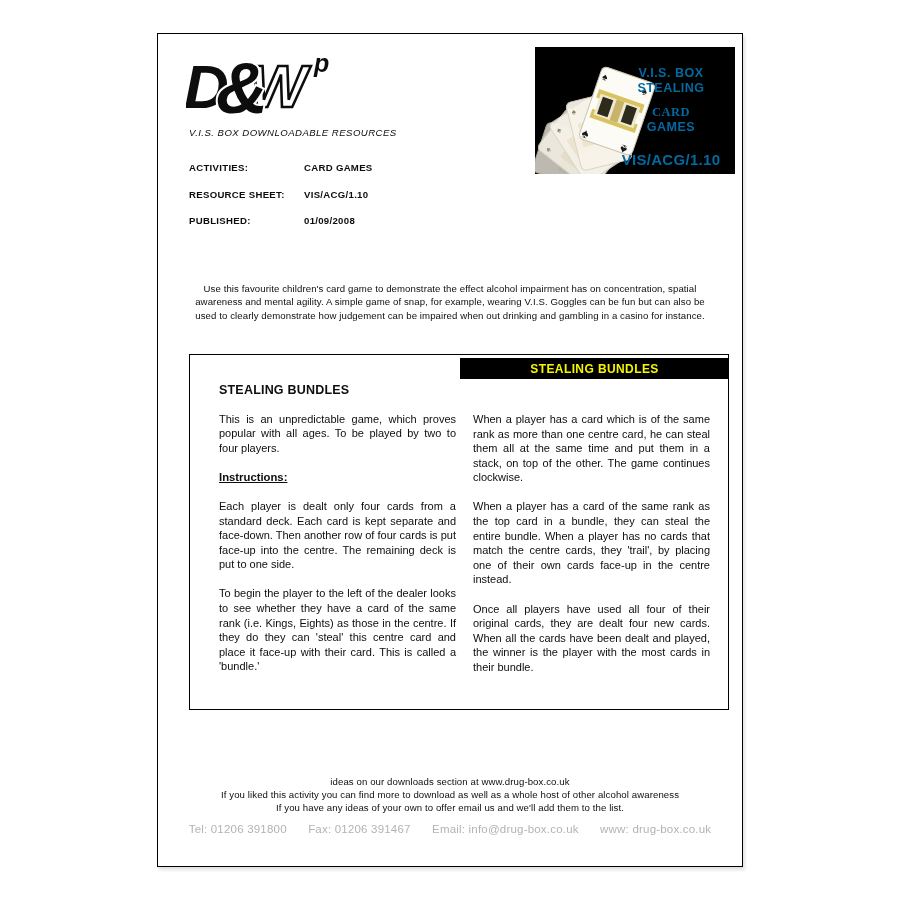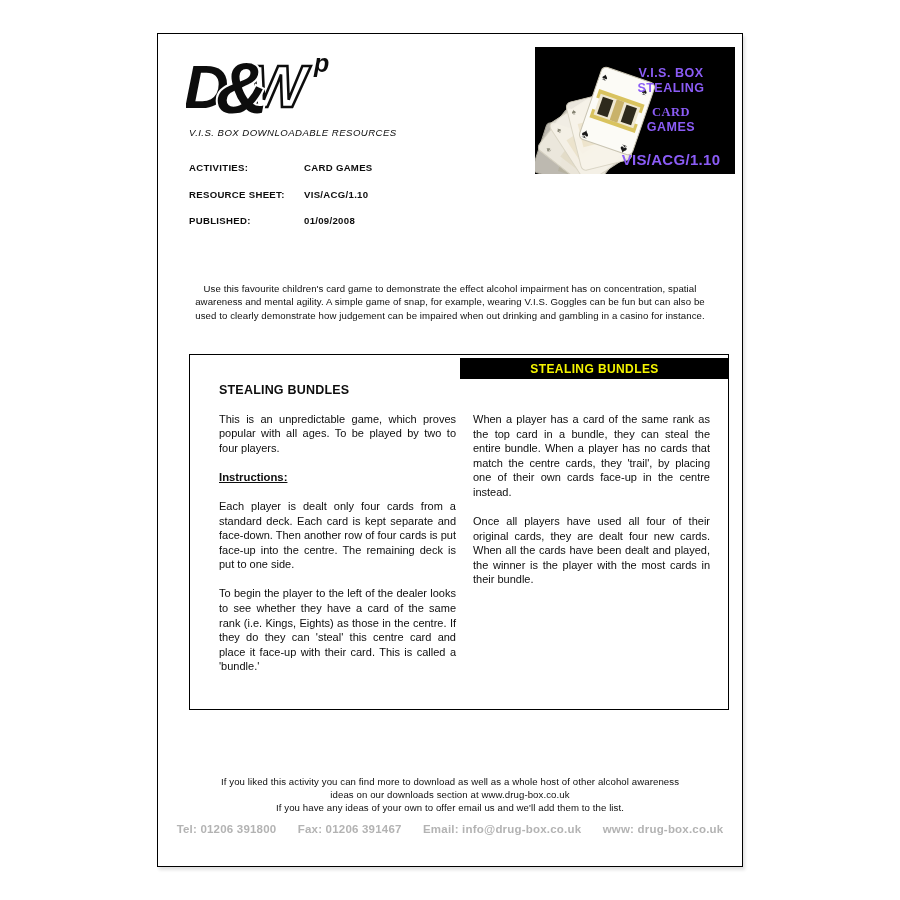--- a/index.html
+++ b/index.html
@@ -12,21 +12,21 @@
   }
   
   .logo { position:absolute; left:28px; top:16px; width:160px; height:74px; }
   .activity-box {
     position:absolute; left:377px; top:13px; width:200px; height:127px;
     background:#000; overflow:hidden;
   }
   .cards-fan { position:absolute; left:0; top:0; width:200px; height:127px; }
   .activity-text {
     position:absolute; right:6px; top:19px; width:116px; text-align:center;
-    color:#8b5cf6; font-weight:bold;
+    color:#0369a1; font-weight:bold;
   }
   .vline  { font-size:12.5px; line-height:15px; letter-spacing:.5px; }
   .vsub   { margin-top:9px;font-family:Liberation Serif, serif; }
   .vcode  { margin-top:16px; font-size:15px; letter-spacing:.3px; }
   .doc-title { position:absolute; left:31px; top:93px; font-size:9.6px; letter-spacing:.45px;font-style:italic; }
   .meta { position:absolute; left:31px; top:128px; font-size:9.6px;font-weight:bold; }
   .meta-row { display:flex; margin-bottom:15.5px; }
   .meta-label { width:115px; letter-spacing:.3px; }
   .meta-value { letter-spacing:.3px; }
   
@@ -49,21 +49,21 @@
   .col-heading { font-weight:bold; font-size:12.5px; letter-spacing:.2px; margin:0 0 14px; }
   .subheading { font-weight:bold; margin:0 0 14.5px; font-size:11.3px;text-decoration:underline; }
   .col-right { margin-top:29px; }
   
   .footer-note {
     position:absolute; left:0; right:0; top:741px; text-align:center;
     font-size:9.6px; line-height:13.2px; letter-spacing:.1px;
   }
   .footer-contact {
     position:absolute; left:0; right:0; top:789px; text-align:center;
-    font-weight:bold; font-size:11.5px; letter-spacing:.2px;
+    font-weight:normal; font-size:11.5px; letter-spacing:.2px;
   }
   .footer-contact span { margin:0 9px; white-space:nowrap; }
 </style>
 </head>
 <body>
 
 <div class="page">
 
   <svg class="logo" viewBox="0 0 160 74">
     <text x="-2" y="58" font-family="Liberation Sans, sans-serif" font-size="62" font-weight="bold" font-style="italic" fill="#0d0d0d">D</text>
@@ -147,28 +147,29 @@
 
   <div class="game-box">
     <div class="col">
       <div class="col-heading">STEALING BUNDLES</div>
       <p>This is an unpredictable game, which proves popular with all ages. To be played by two to four players.</p>
       <div class="subheading">Instructions:</div>
       <p>Each player is dealt only four cards from a standard deck. Each card is kept separate and face-down. Then another row of four cards is put face-up into the centre. The remaining deck is put to one side.</p>
       <p>To begin the player to the left of the dealer looks to see whether they have a card of the same rank (i.e. Kings, Eights) as those in the centre. If they do they can 'steal' this centre card and place it face-up with their card. This is called a 'bundle.'</p>
     </div>
     <div class="col col-right">
+      <p>When a player has a card which is of the same rank as more than one centre card, he can steal them all at the same time and put them in a stack, on top of the other. The game continues clockwise.</p>
       <p>When a player has a card of the same rank as the top card in a bundle, they can steal the entire bundle. When a player has no cards that match the centre cards, they 'trail', by placing one of their own cards face-up in the centre instead.</p>
       <p>Once all players have used all four of their original cards, they are dealt four new cards. When all the cards have been dealt and played, the winner is the player with the most cards in their bundle.</p>
     </div>
   </div>
 
   <div class="footer-note">
+    <div>ideas on our downloads section at www.drug-box.co.uk</div>
     <div>If you liked this activity you can find more to download as well as a whole host of other alcohol awareness</div>
-    <div>ideas on our downloads section at www.drug-box.co.uk</div>
     <div>If you have any ideas of your own to offer email us and we'll add them to the list.</div>
   </div>
   <div class="footer-contact" style="color:#b3b3b3;">
     <span>Tel: 01206 391800</span>
     <span>Fax: 01206 391467</span>
     <span>Email: info@drug-box.co.uk</span>
     <span>www: drug-box.co.uk</span>
   </div>
 
 </div>

